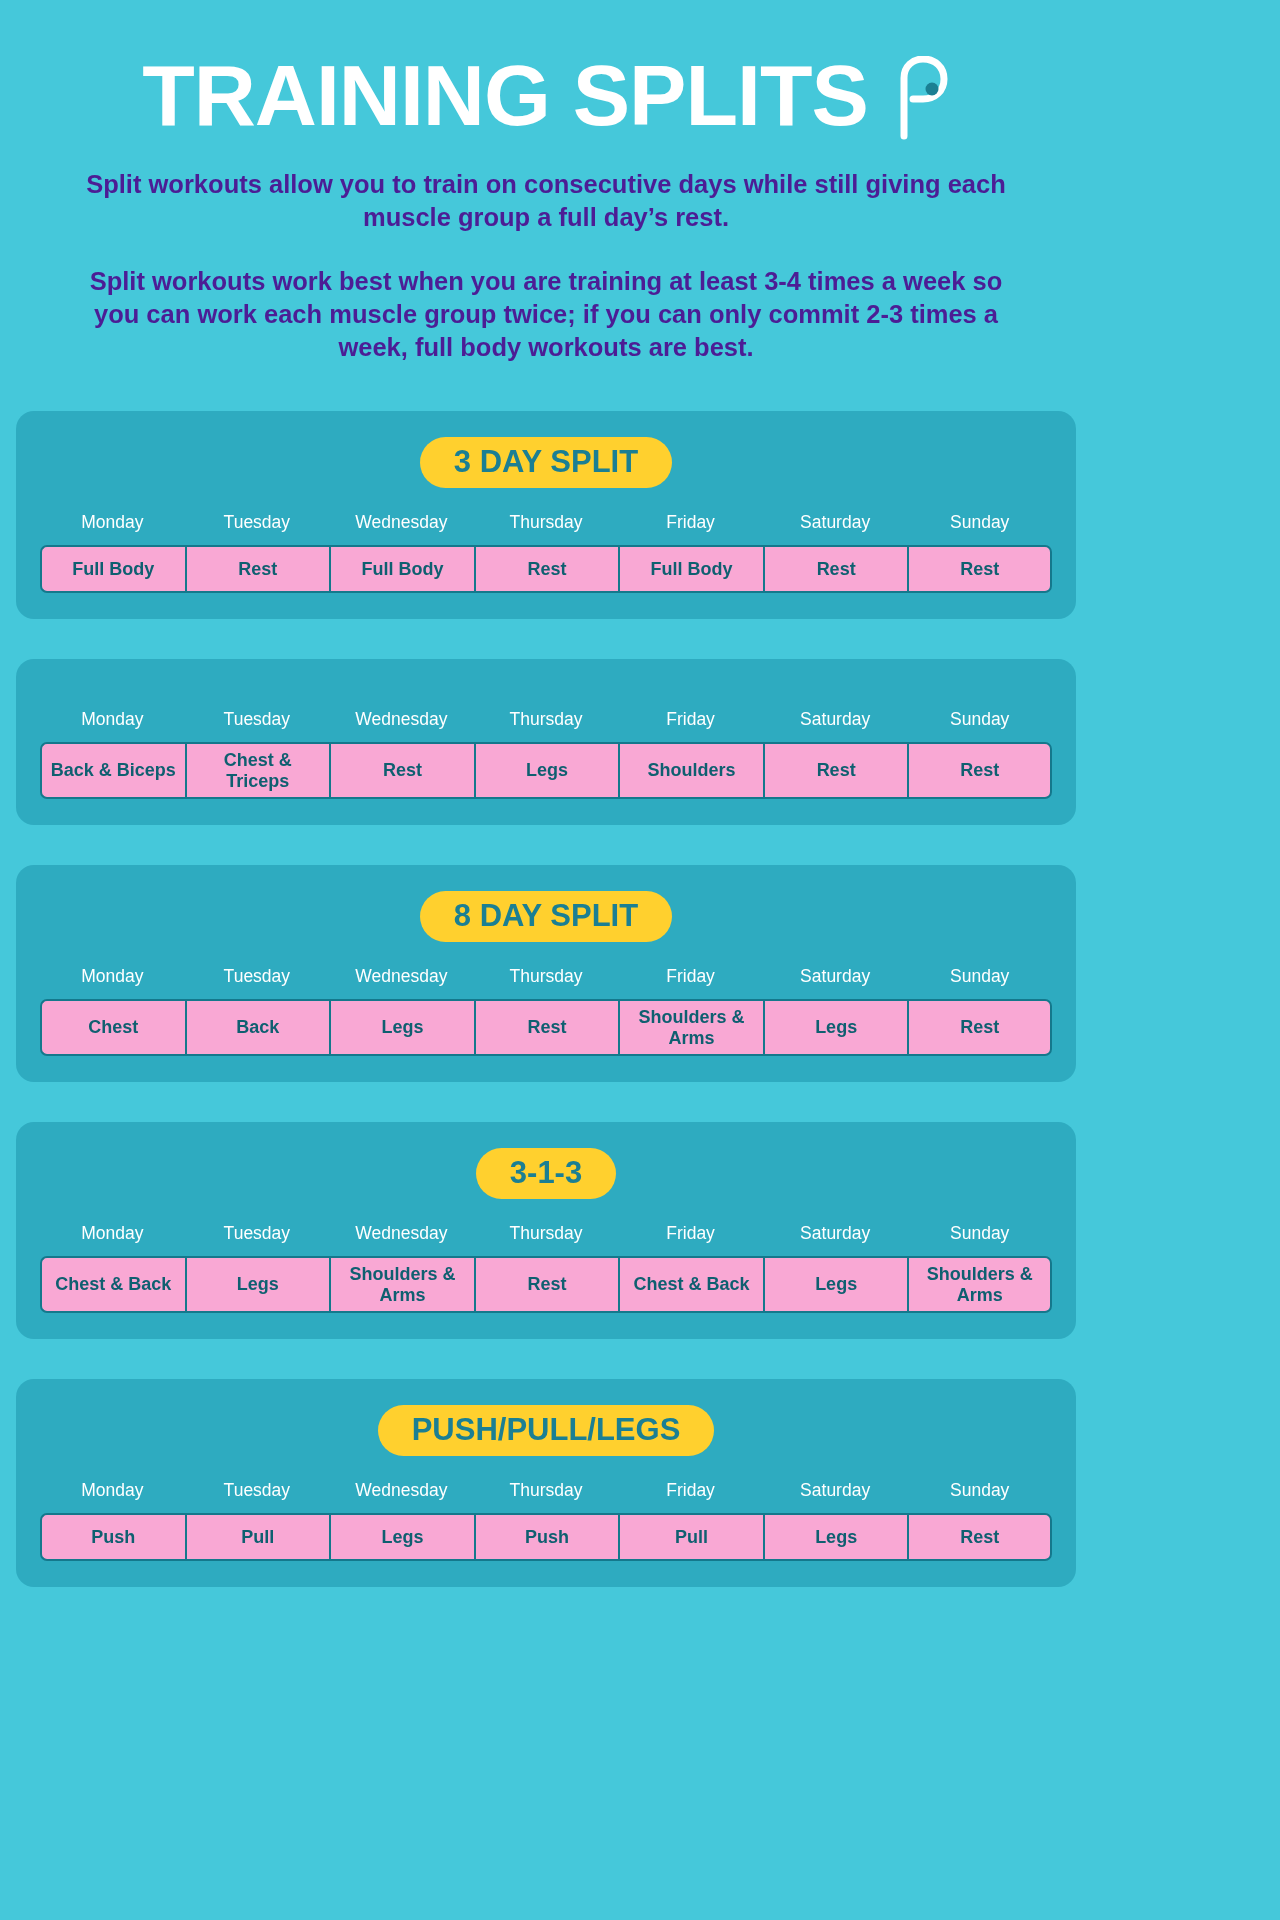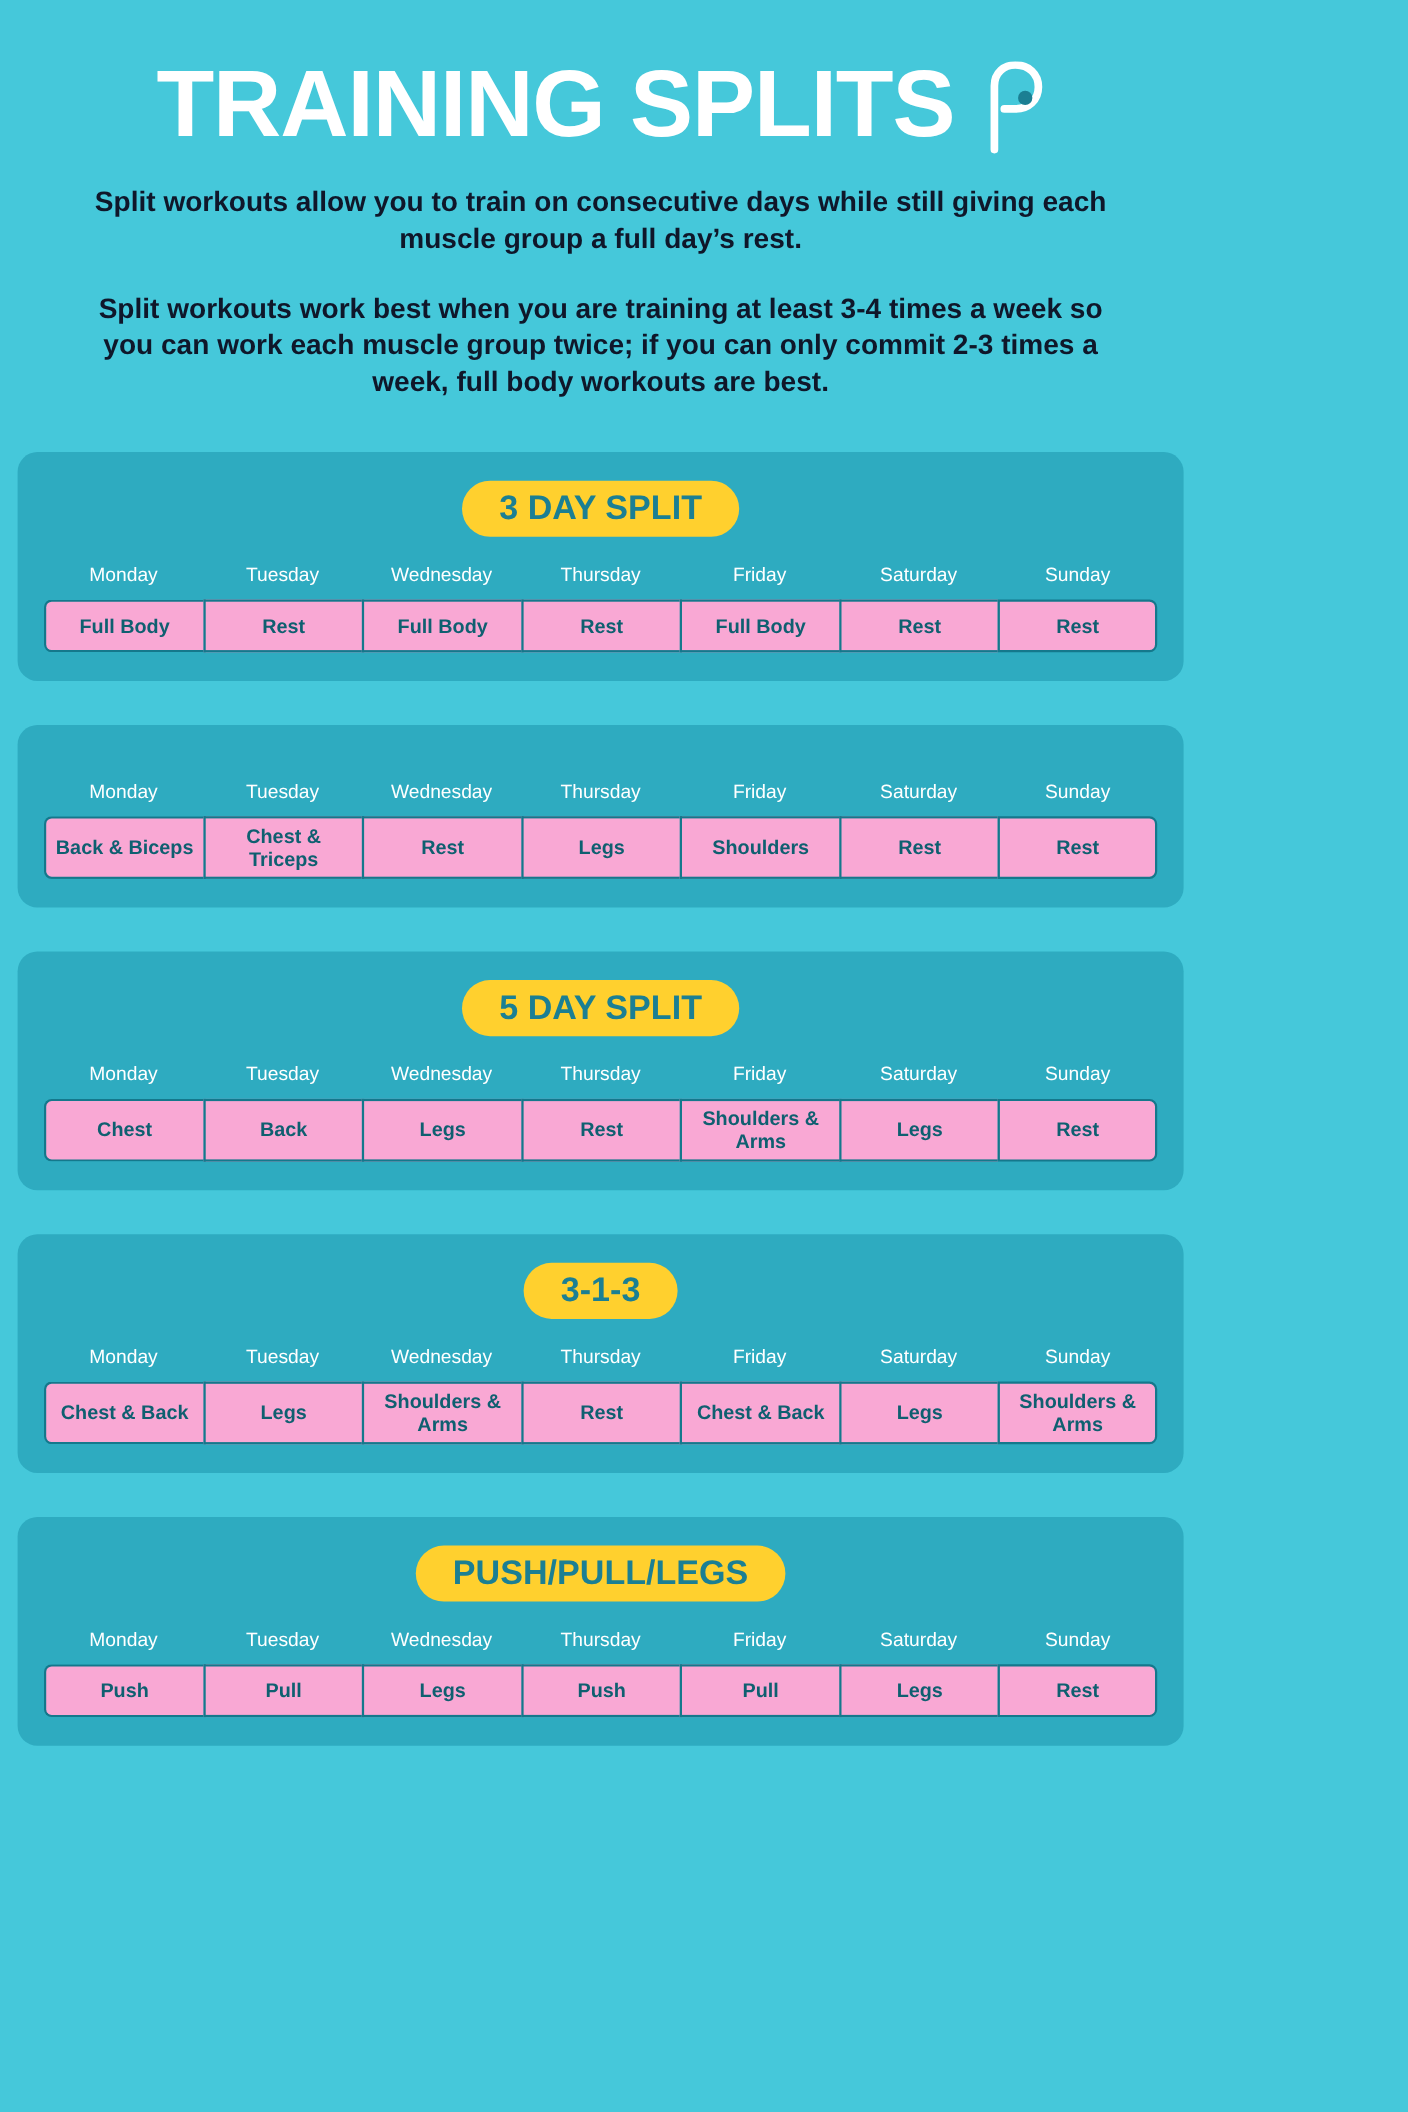--- a/index.html
+++ b/index.html
@@ -44,21 +44,21 @@
   .logo {
     width: 56px;
     height: 86px;
     position: relative;
     top: 4px;
   }
 
   .intro {
     margin: 30px auto 0 auto;
     width: 960px;
-    color: #0f172a;
+    color: #4c1d95;
     font-size: 25.5px;
     font-weight: 700;
     line-height: 1.28;
     text-align: center;
   }
   .intro p { margin: 0; }
   .intro p + p { margin-top: 32px; }
 
   
   .cards {
@@ -184,21 +184,21 @@
         <div class="cell">Rest</div>
         <div class="cell">Legs</div>
         <div class="cell">Shoulders</div>
         <div class="cell">Rest</div>
         <div class="cell last">Rest</div>
       </div>
     </div>
 
     <div class="card">
       <div class="pill-wrap">
-        <div class="pill">5 DAY SPLIT</div>
+        <div class="pill">8 DAY SPLIT</div>
       </div>
       <div class="grid">
         <div class="dayhead">Monday</div>
         <div class="dayhead">Tuesday</div>
         <div class="dayhead">Wednesday</div>
         <div class="dayhead">Thursday</div>
         <div class="dayhead">Friday</div>
         <div class="dayhead">Saturday</div>
         <div class="dayhead">Sunday</div>
 

